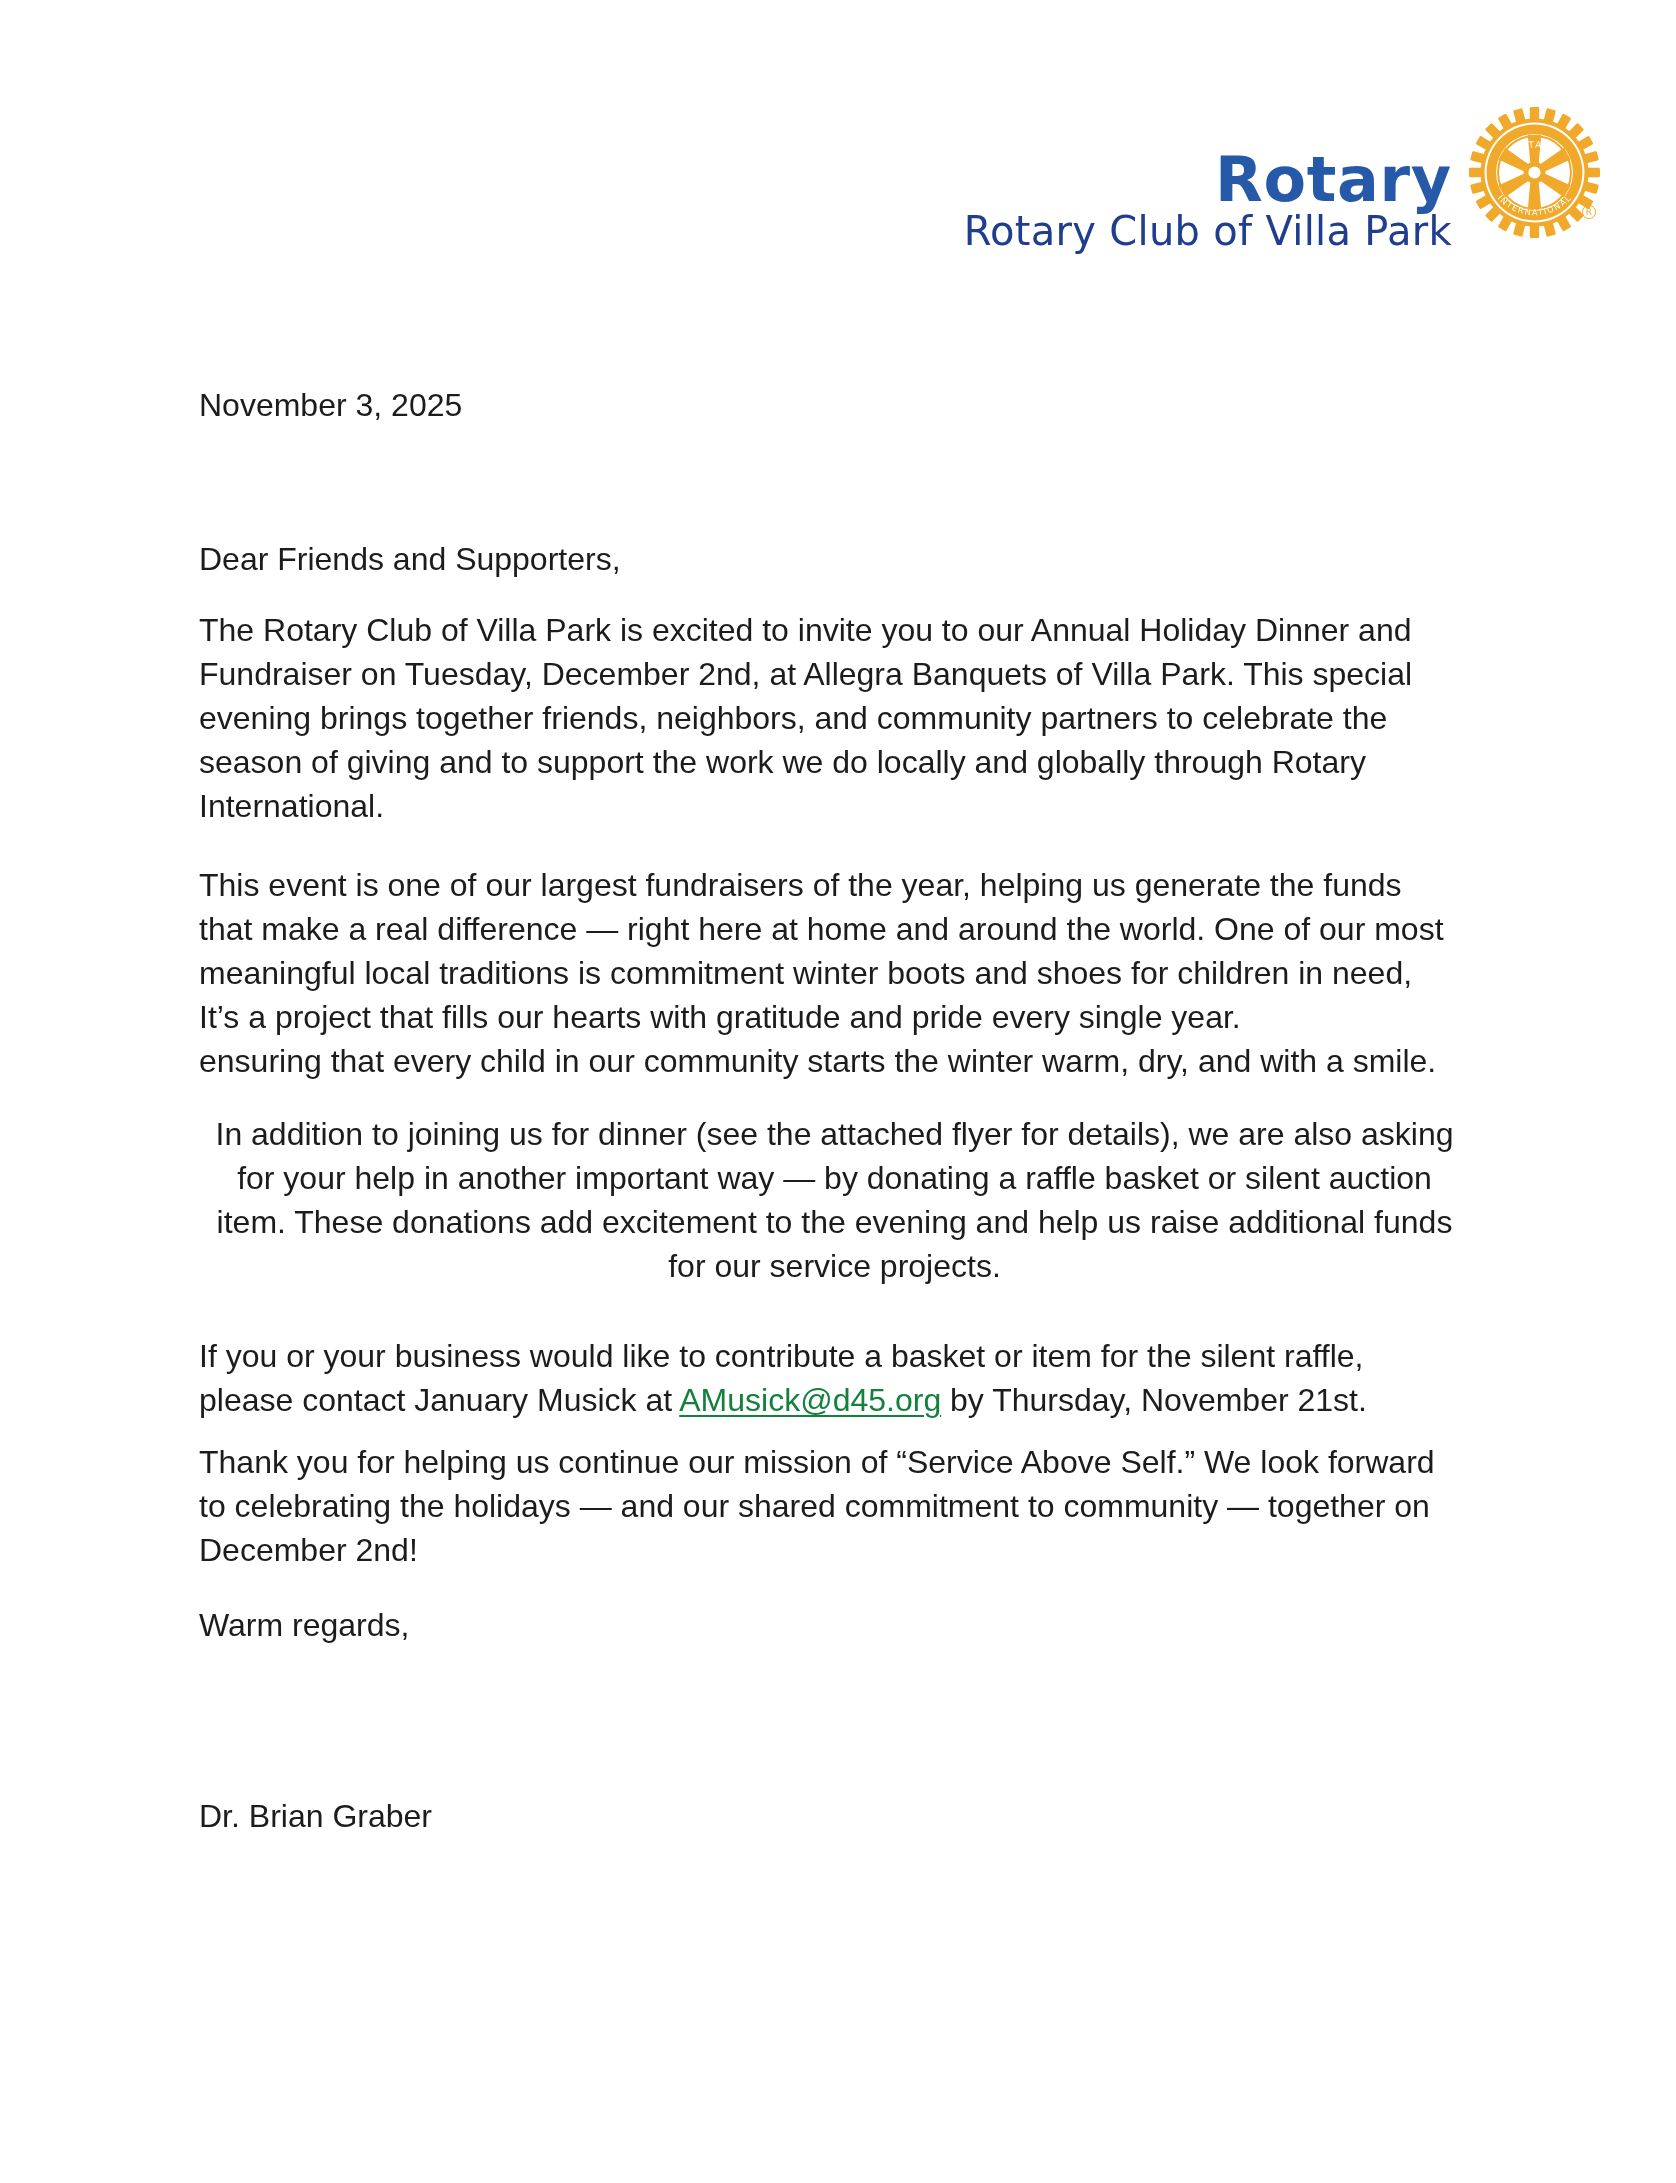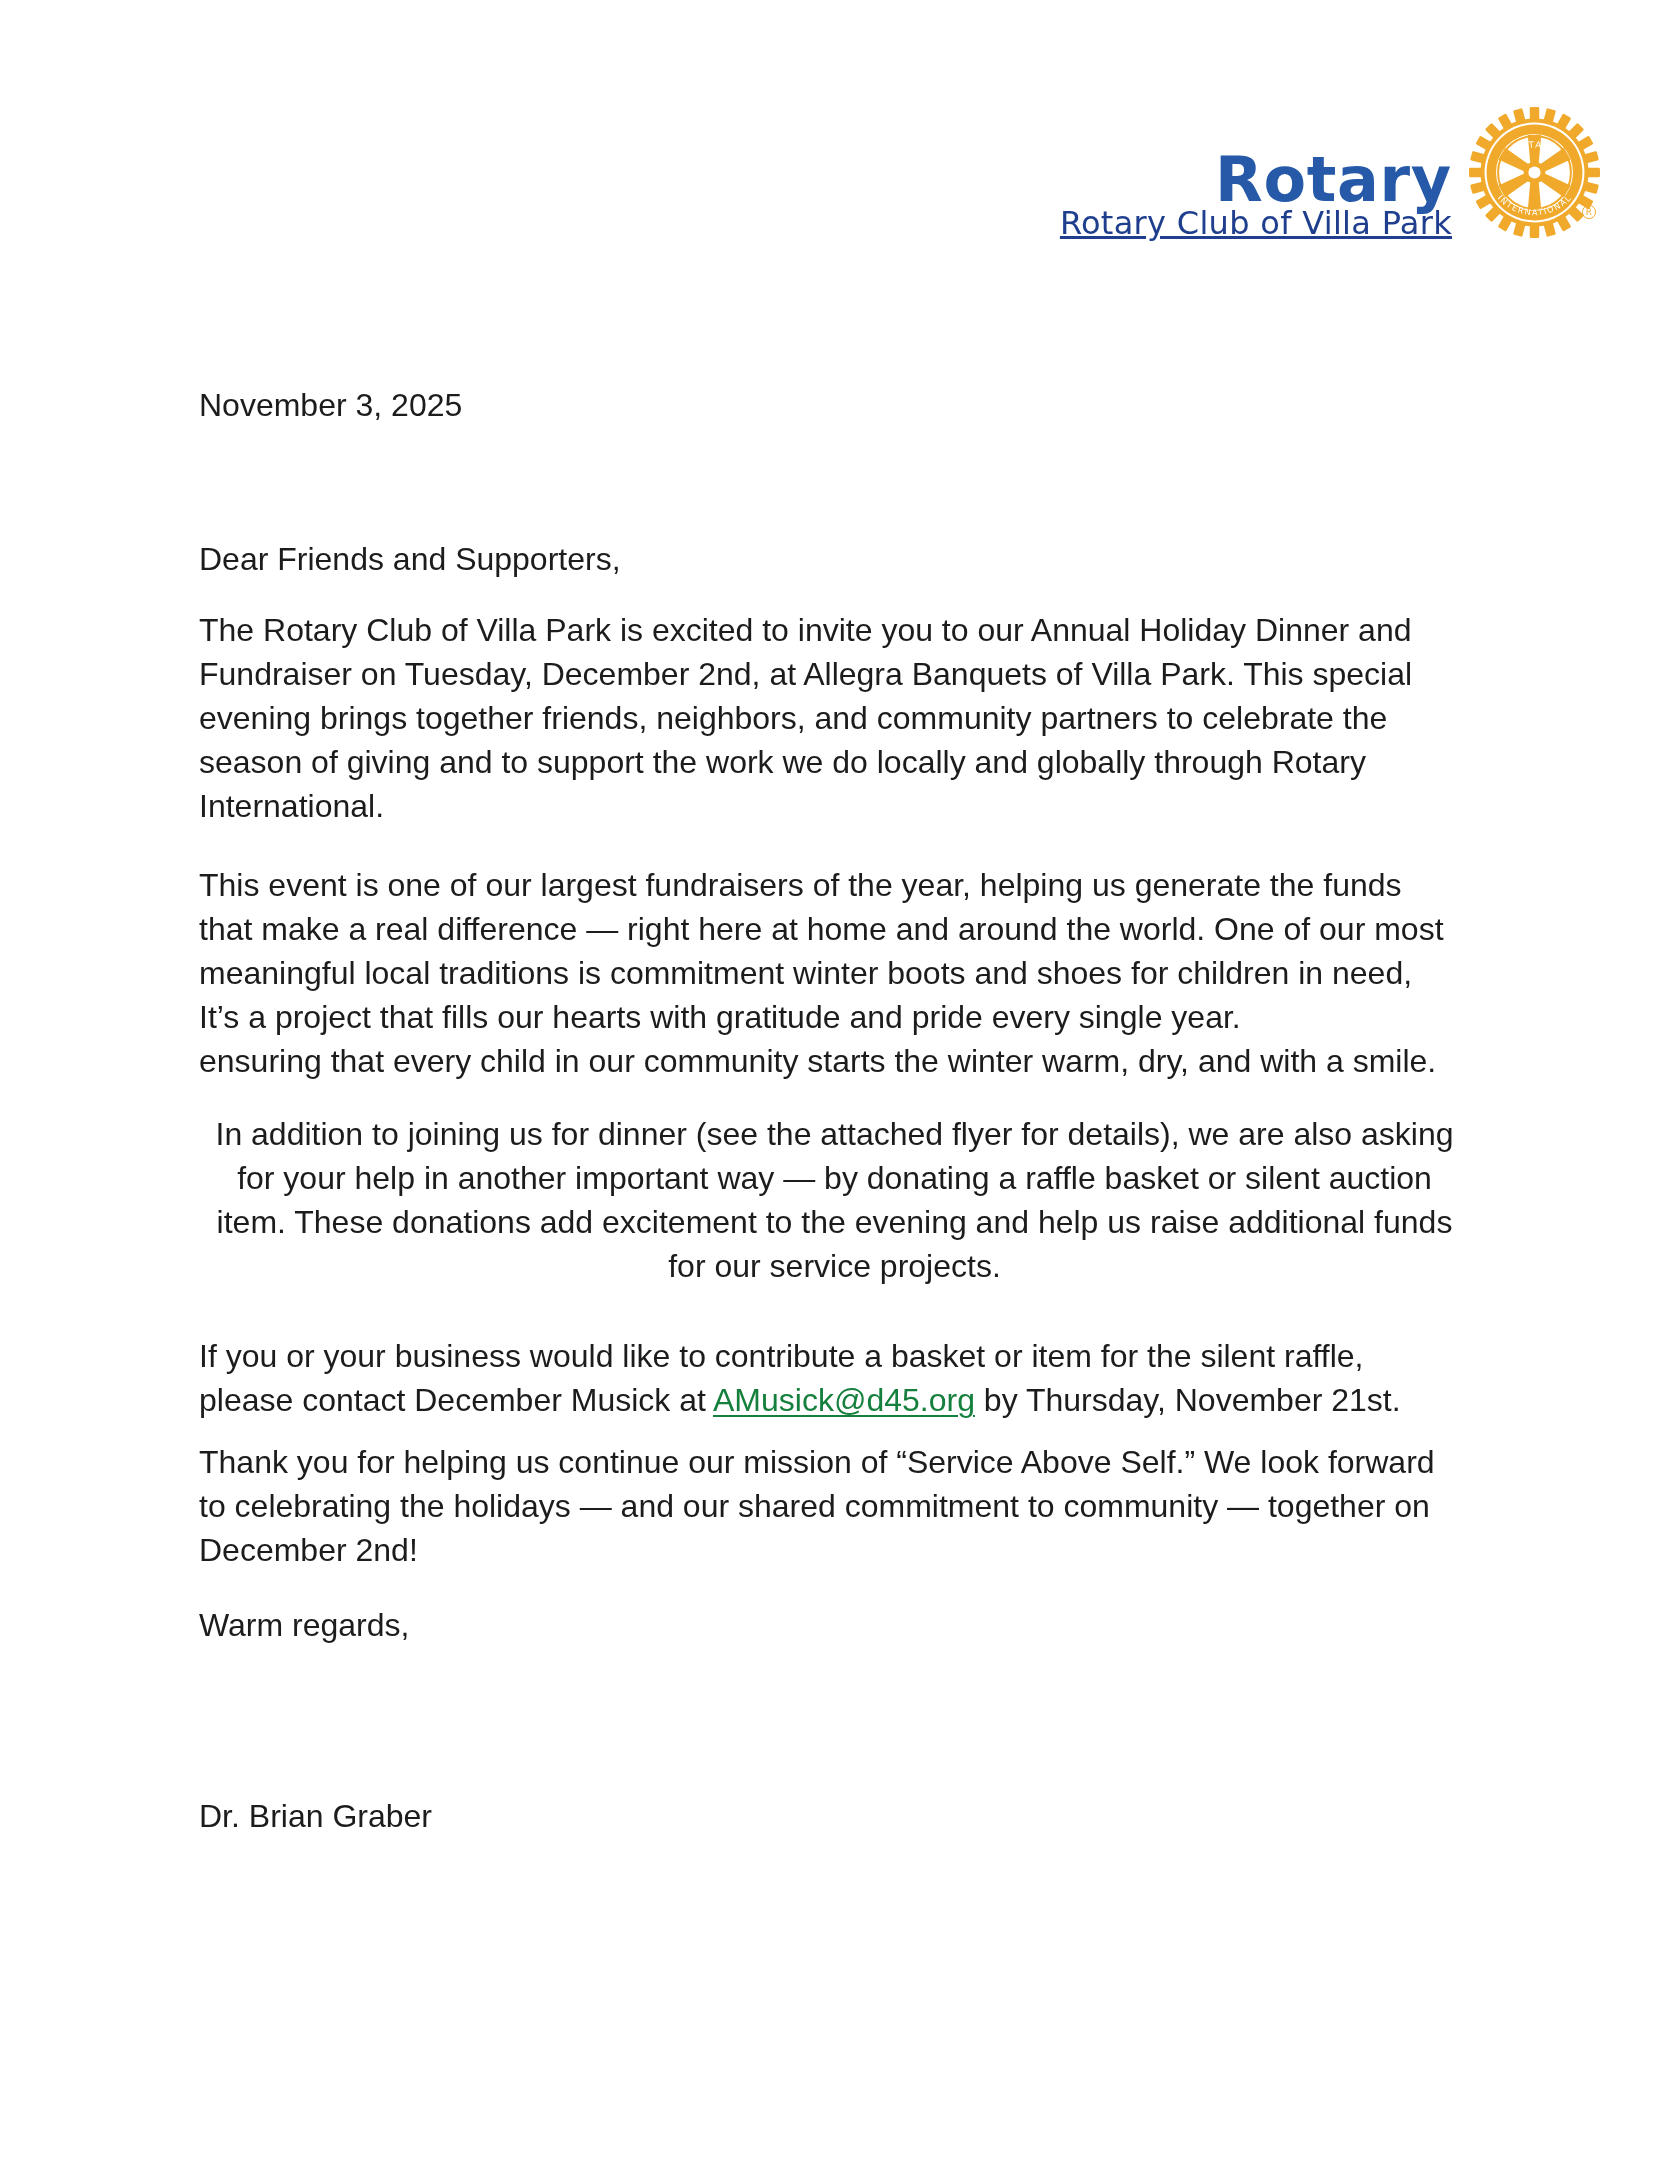--- a/index.html
+++ b/index.html
@@ -31,28 +31,27 @@
       font-weight: bold;
       font-size: 62px;
       line-height: 81px;
       color: #2659a8;
       letter-spacing: 0.7px;
       white-space: nowrap;
     }
     .logo-subtitle {
       position: absolute;
       right: 224px;
-      top: 200px;
+      top: 208px;
       font-family: "DejaVu Sans", sans-serif;
-      font-size: 32px;
+      font-size: 40px;
       line-height: 47px;
       color: #1f3f8e;
       white-space: nowrap;
       letter-spacing: 0.3px;
-      text-decoration: underline;
     }
     .wheel {
       position: absolute;
       left: 1467px;
       top: 105px;
       width: 135px;
       height: 135px;
     }
     .registered {
       position: absolute;
@@ -173,21 +172,21 @@
 
   <div class="txt" style="top:1112px;text-align:center;">
     <span class="line">In addition to joining us for dinner (see the attached flyer for details), we are also asking</span>
     <span class="line">for your help in another important way — by donating a raffle basket or silent auction</span>
     <span class="line">item. These donations add excitement to the evening and help us raise additional funds</span>
     <span class="line">for our service projects.</span>
   </div>
 
   <div class="txt" style="top:1318px;margin-top:16px;">
     <span class="line">If you or your business would like to contribute a basket or item for the silent raffle,</span>
-    <span class="line"><span>please contact December Musick at </span><a class="email-link">AMusick@d45.org</a><span> by Thursday, November 21st.</span></span>
+    <span class="line"><span>please contact January Musick at </span><a class="email-link">AMusick@d45.org</a><span> by Thursday, November 21st.</span></span>
   </div>
 
   <div class="txt" style="top:1440px;">
     <span class="line">Thank you for helping us continue our mission of “Service Above Self.” We look forward</span>
     <span class="line">to celebrating the holidays — and our shared commitment to community — together on</span>
     <span class="line">December 2nd!</span>
   </div>
 
   <p class="txt single" style="top:1603px;">Warm regards,</p>
 

